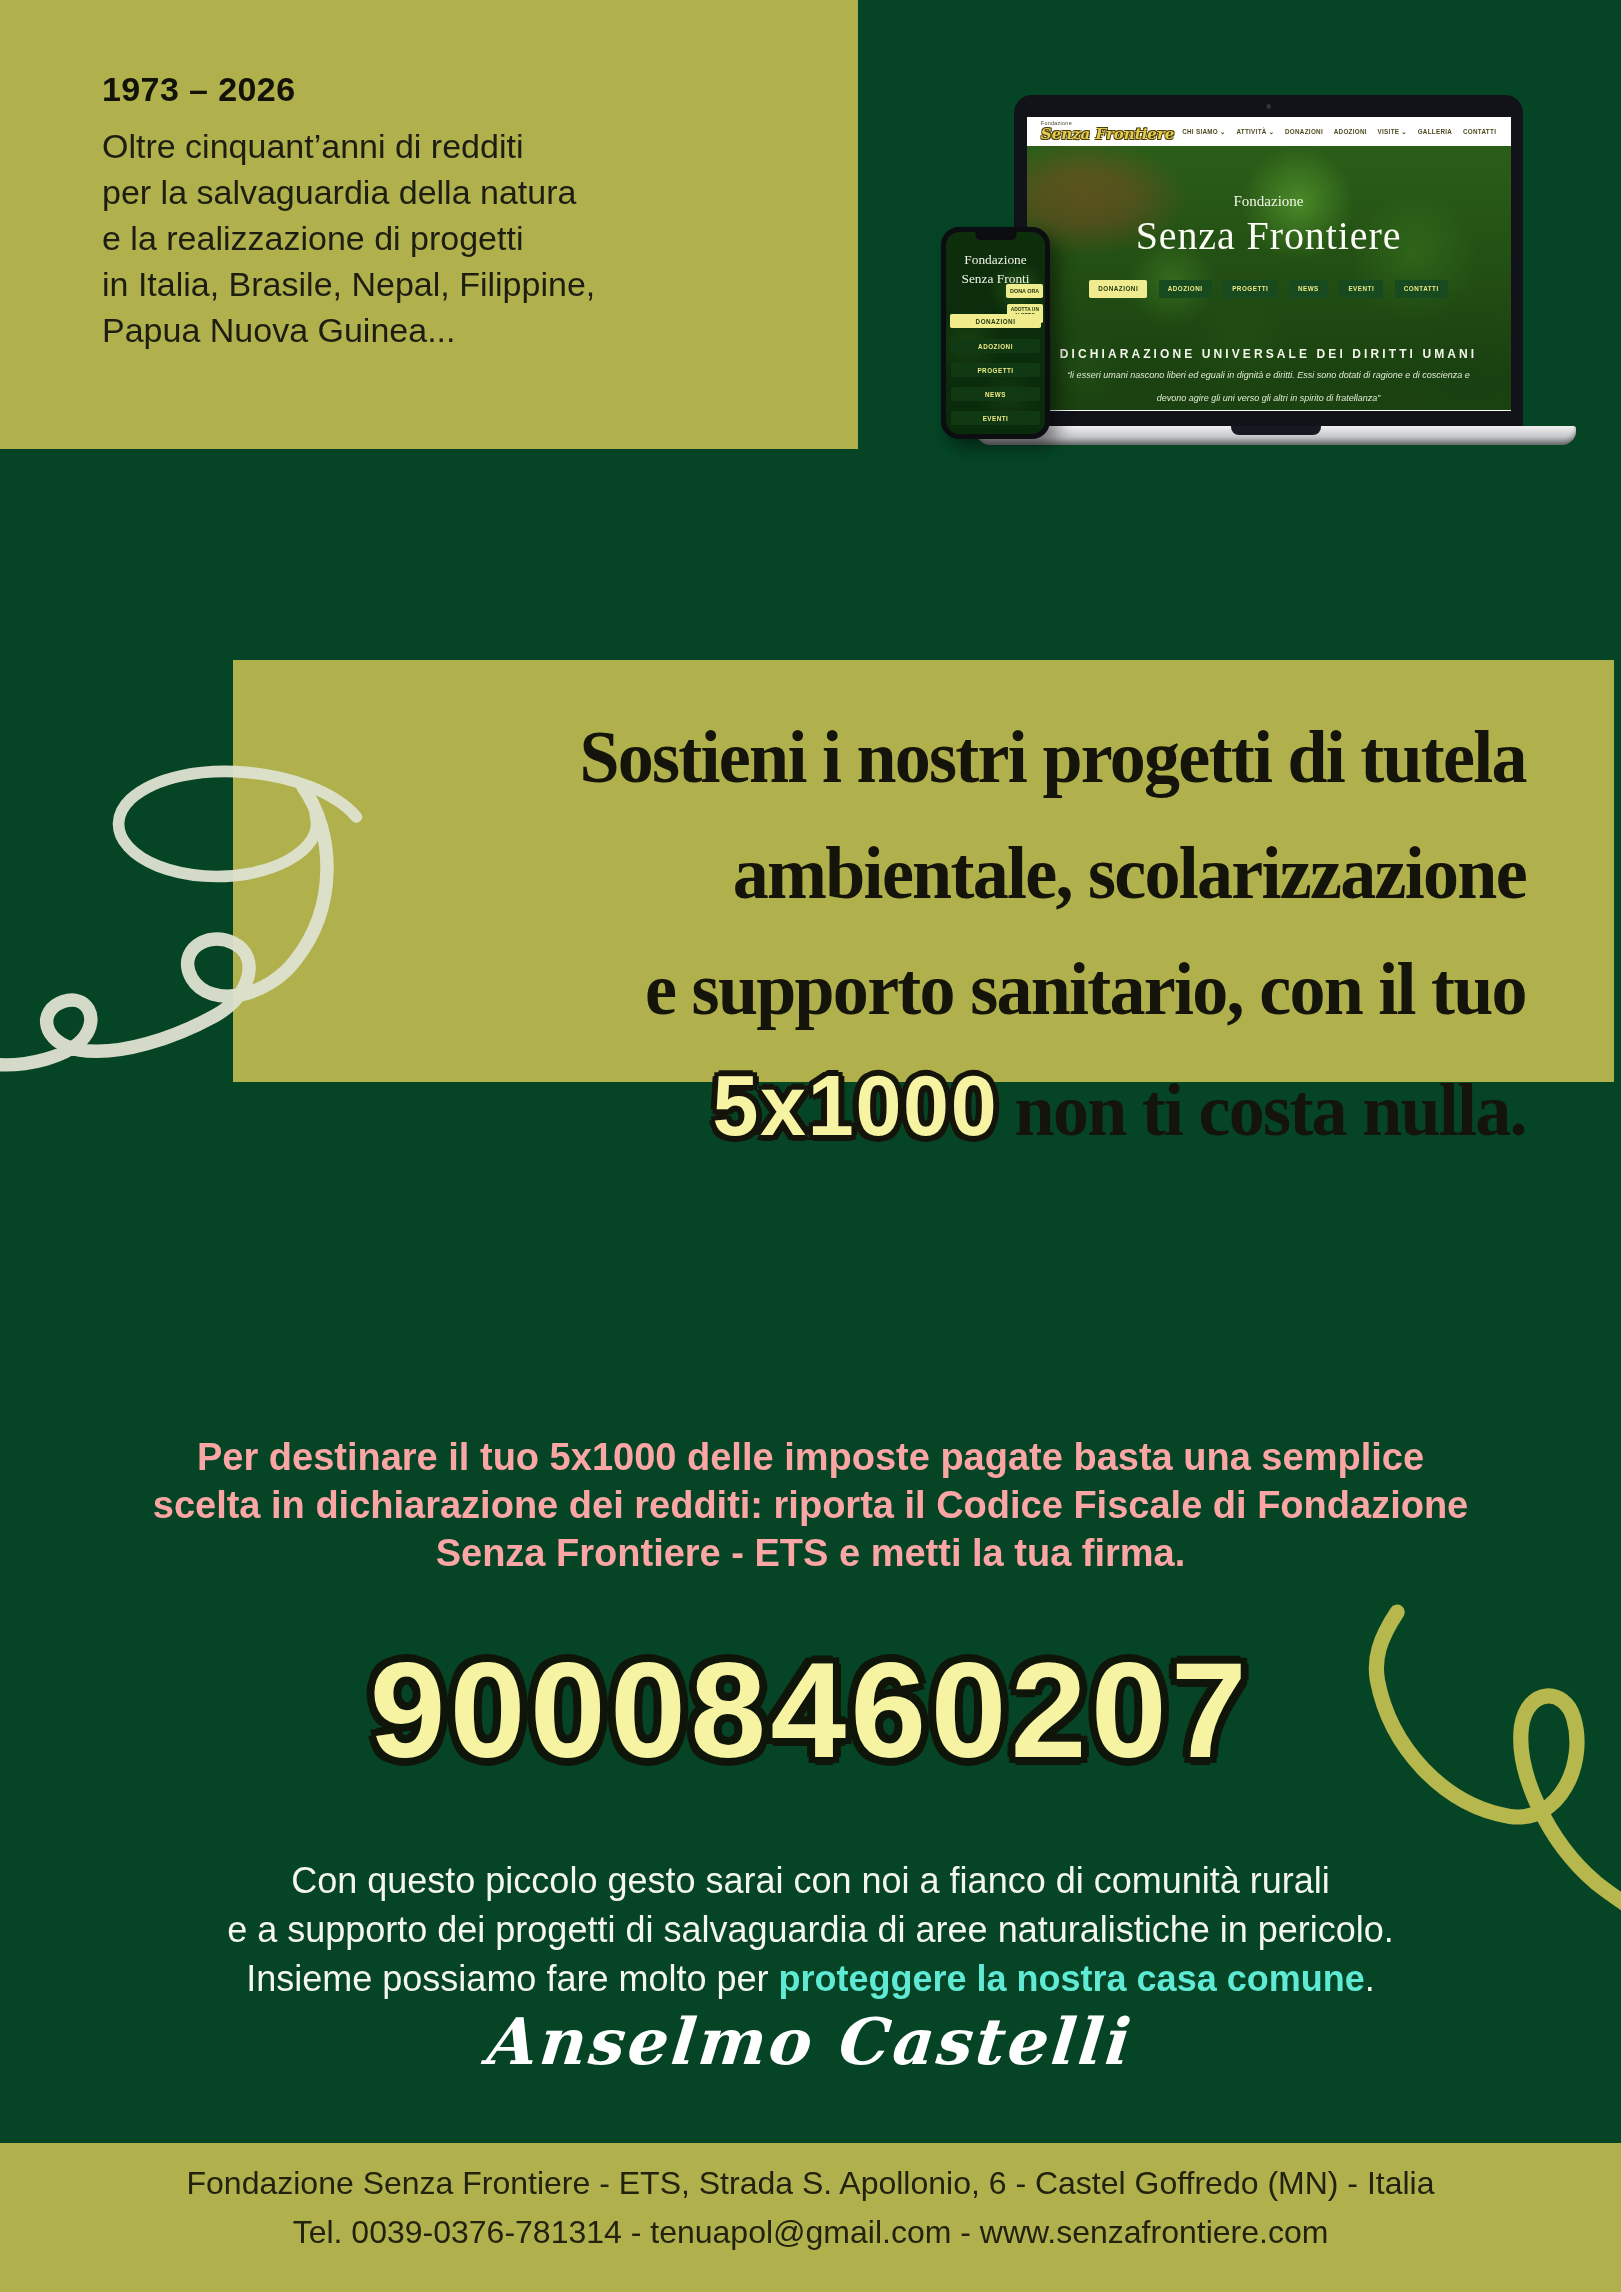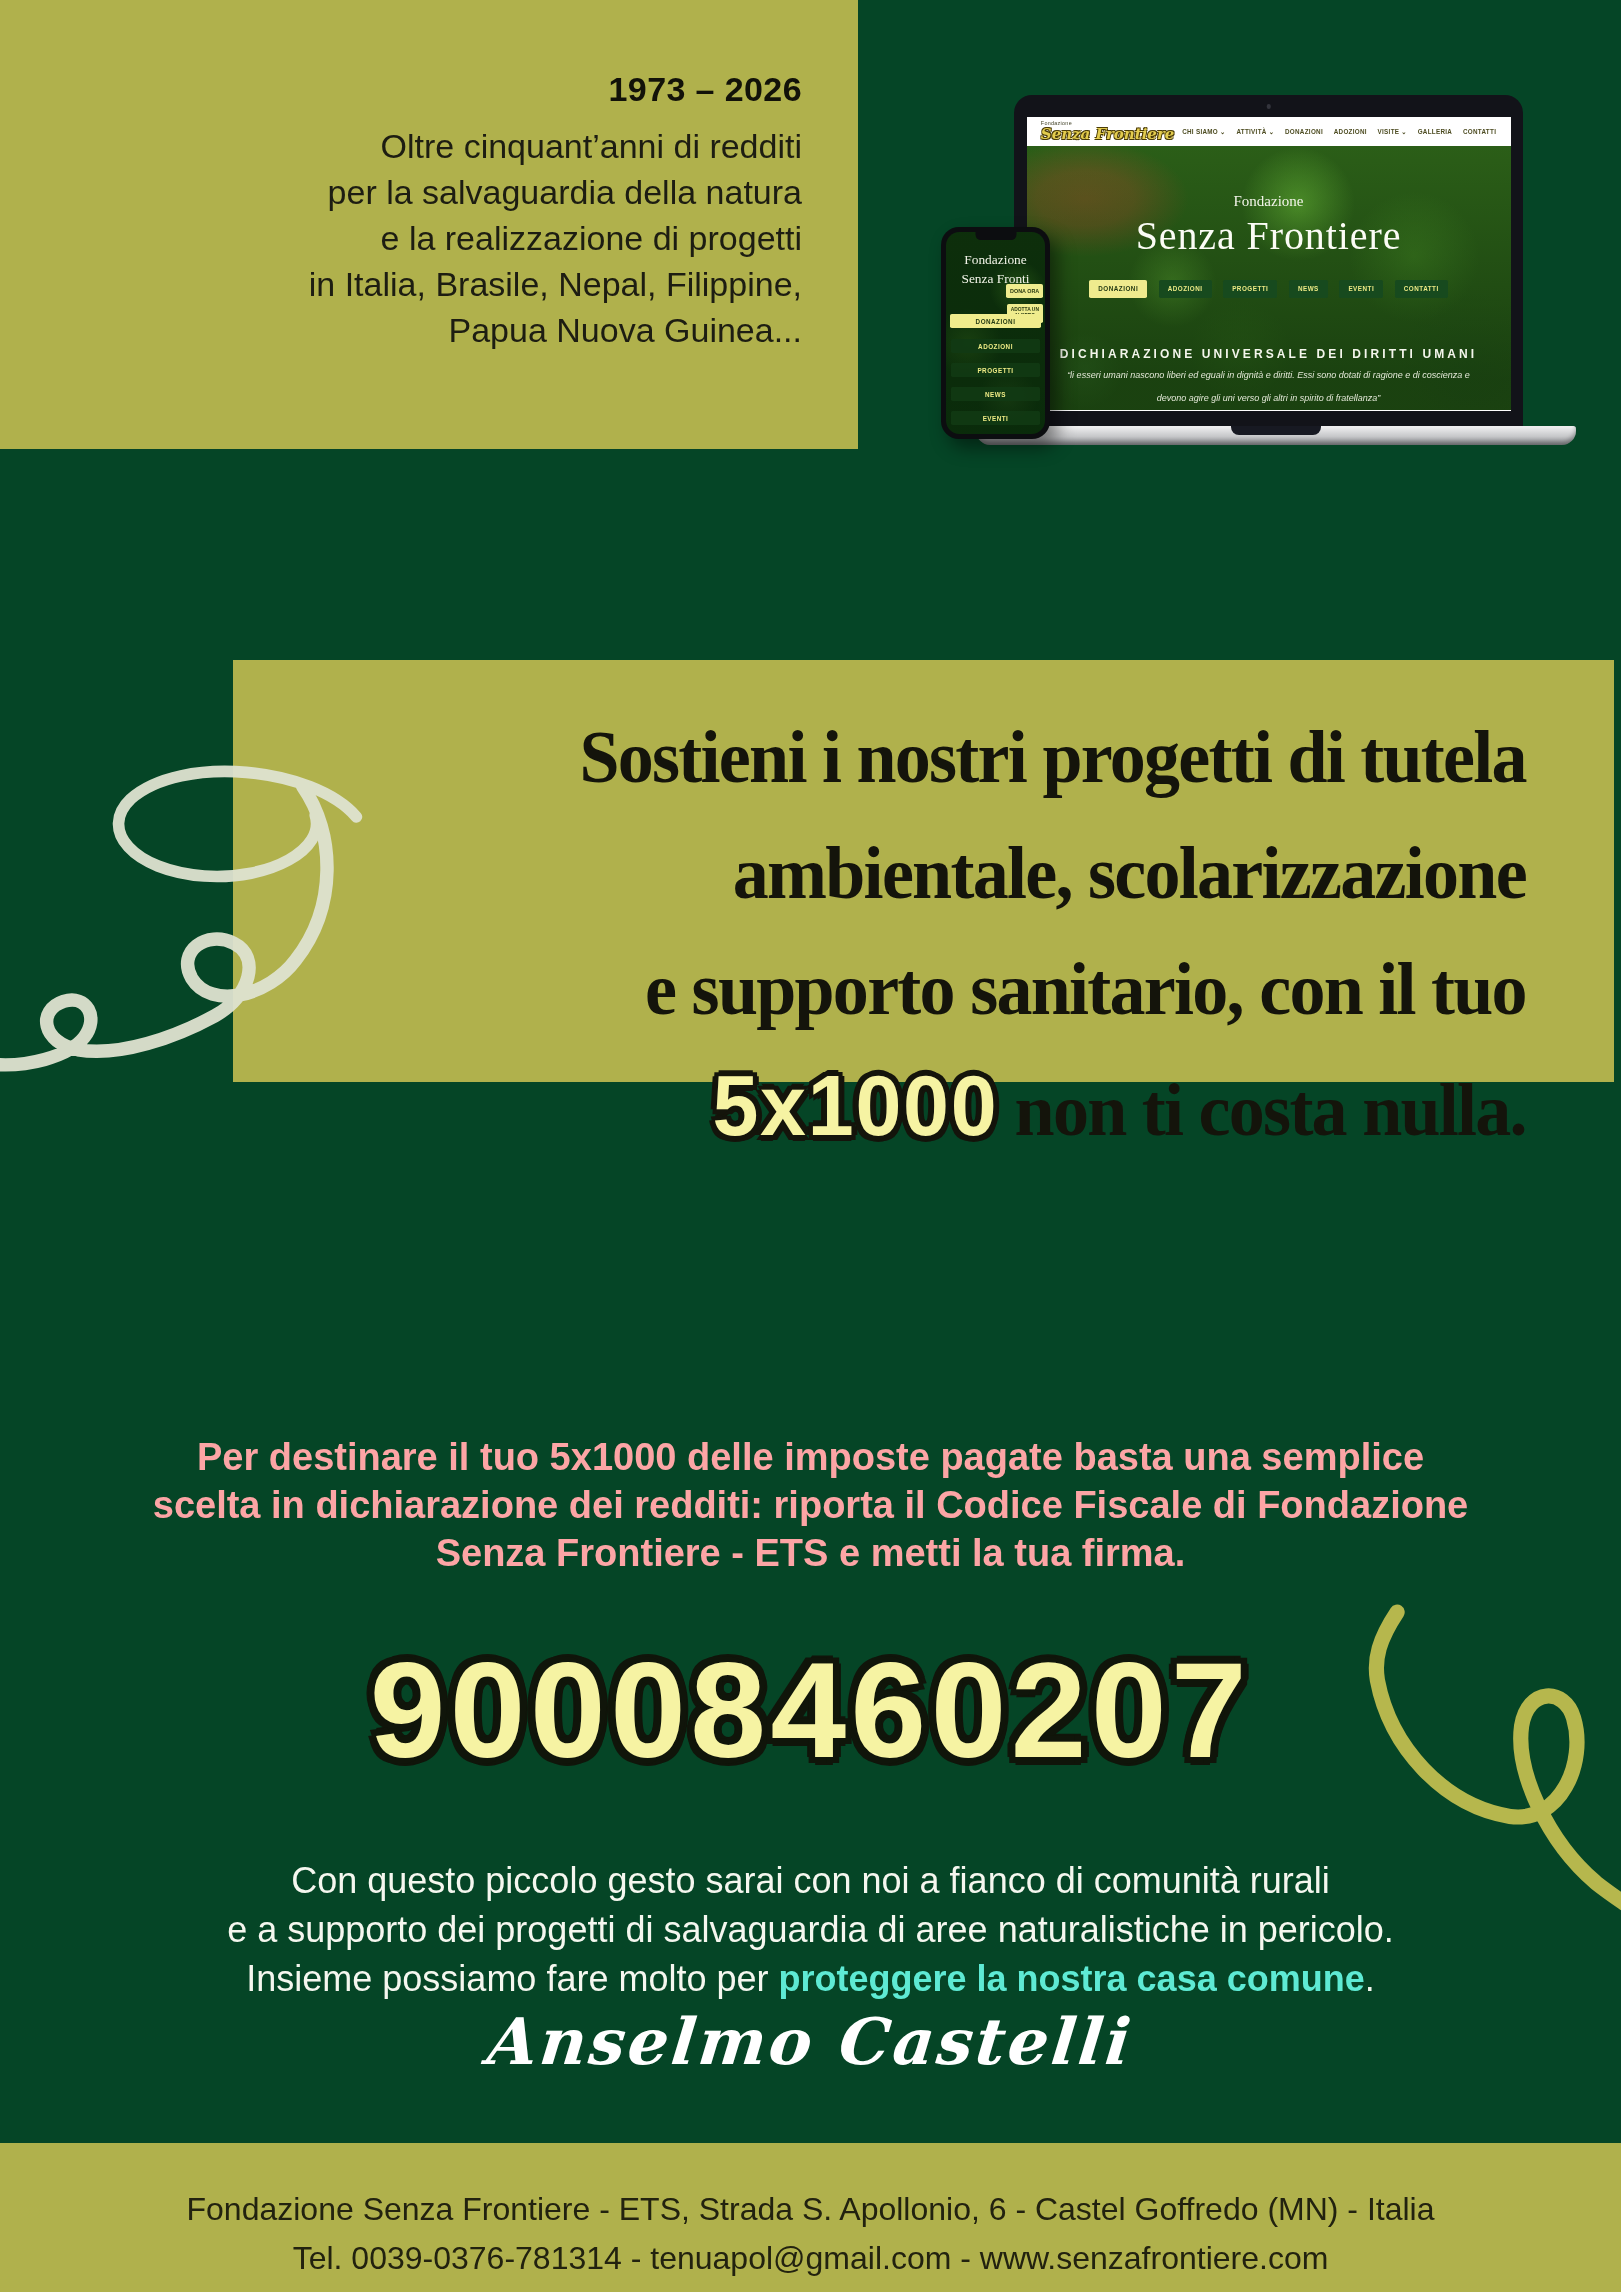--- a/index.html
+++ b/index.html
@@ -17,21 +17,20 @@
     background:var(--deep-green);
     font-family:"Liberation Sans",sans-serif;
     overflow:hidden;
   }
   
   .top-box{
     position:absolute;left:0;top:0;width:858px;height:449px;
     background:var(--olive);
     padding:70px 56px 0 102px;
     color:var(--ink);
-    text-align:right;
   }
   .period{font-size:34px;font-weight:700;letter-spacing:0.4px;margin-bottom:14.3px;color:#121209;}
   .intro-line{font-size:34px;line-height:46px;color:#1d1d12;}
   
   .laptop{position:absolute;left:1014px;top:95px;width:509px;height:331px;background:#121319;border-radius:18px 18px 0 0;padding:21.5px 12.5px 16px;z-index:2;}
   .laptop .camera{position:absolute;top:9px;left:50%;transform:translateX(-50%);width:4.5px;height:4.5px;border-radius:50%;background:#33343c;}
   .screen{width:100%;height:294px;background:#fff;overflow:hidden;position:relative;}
   .site-header{height:29.6px;background:#ffffff;display:flex;align-items:center;padding:0 14.3px;position:relative;z-index:3;}
   .logo-block{line-height:1;}
   .logo-fond{font-size:5.4px;color:#44442a;letter-spacing:0.3px;}
@@ -109,21 +108,21 @@
   .closing b{font-weight:700;color:#5eead4;}
   .signature{
     position:absolute;left:0;top:2004px;width:100%;text-align:center;
     font-family:"DejaVu Serif",serif;font-style:italic;font-weight:700;
     font-size:64px;color:#ffffff;letter-spacing:2.7px;transform:skewX(-6deg);
   }
   
   .footer{
     position:absolute;left:0;bottom:0;width:100%;height:150px;
     background:var(--olive);color:#22220f;text-align:center;
-    padding-top:42px;font-size:32px;line-height:49px;
+    padding-top:16px;font-size:32px;line-height:49px;
   }
   
   .scribbles{position:absolute;left:0;top:0;width:1621px;height:2293px;pointer-events:none;z-index:5;}
 </style>
 </head>
 <body>
 
 <div class="top-box">
   <div class="period">1973 – 2026</div>
   <div class="intro-line">Oltre cinquant’anni di redditi</div>

